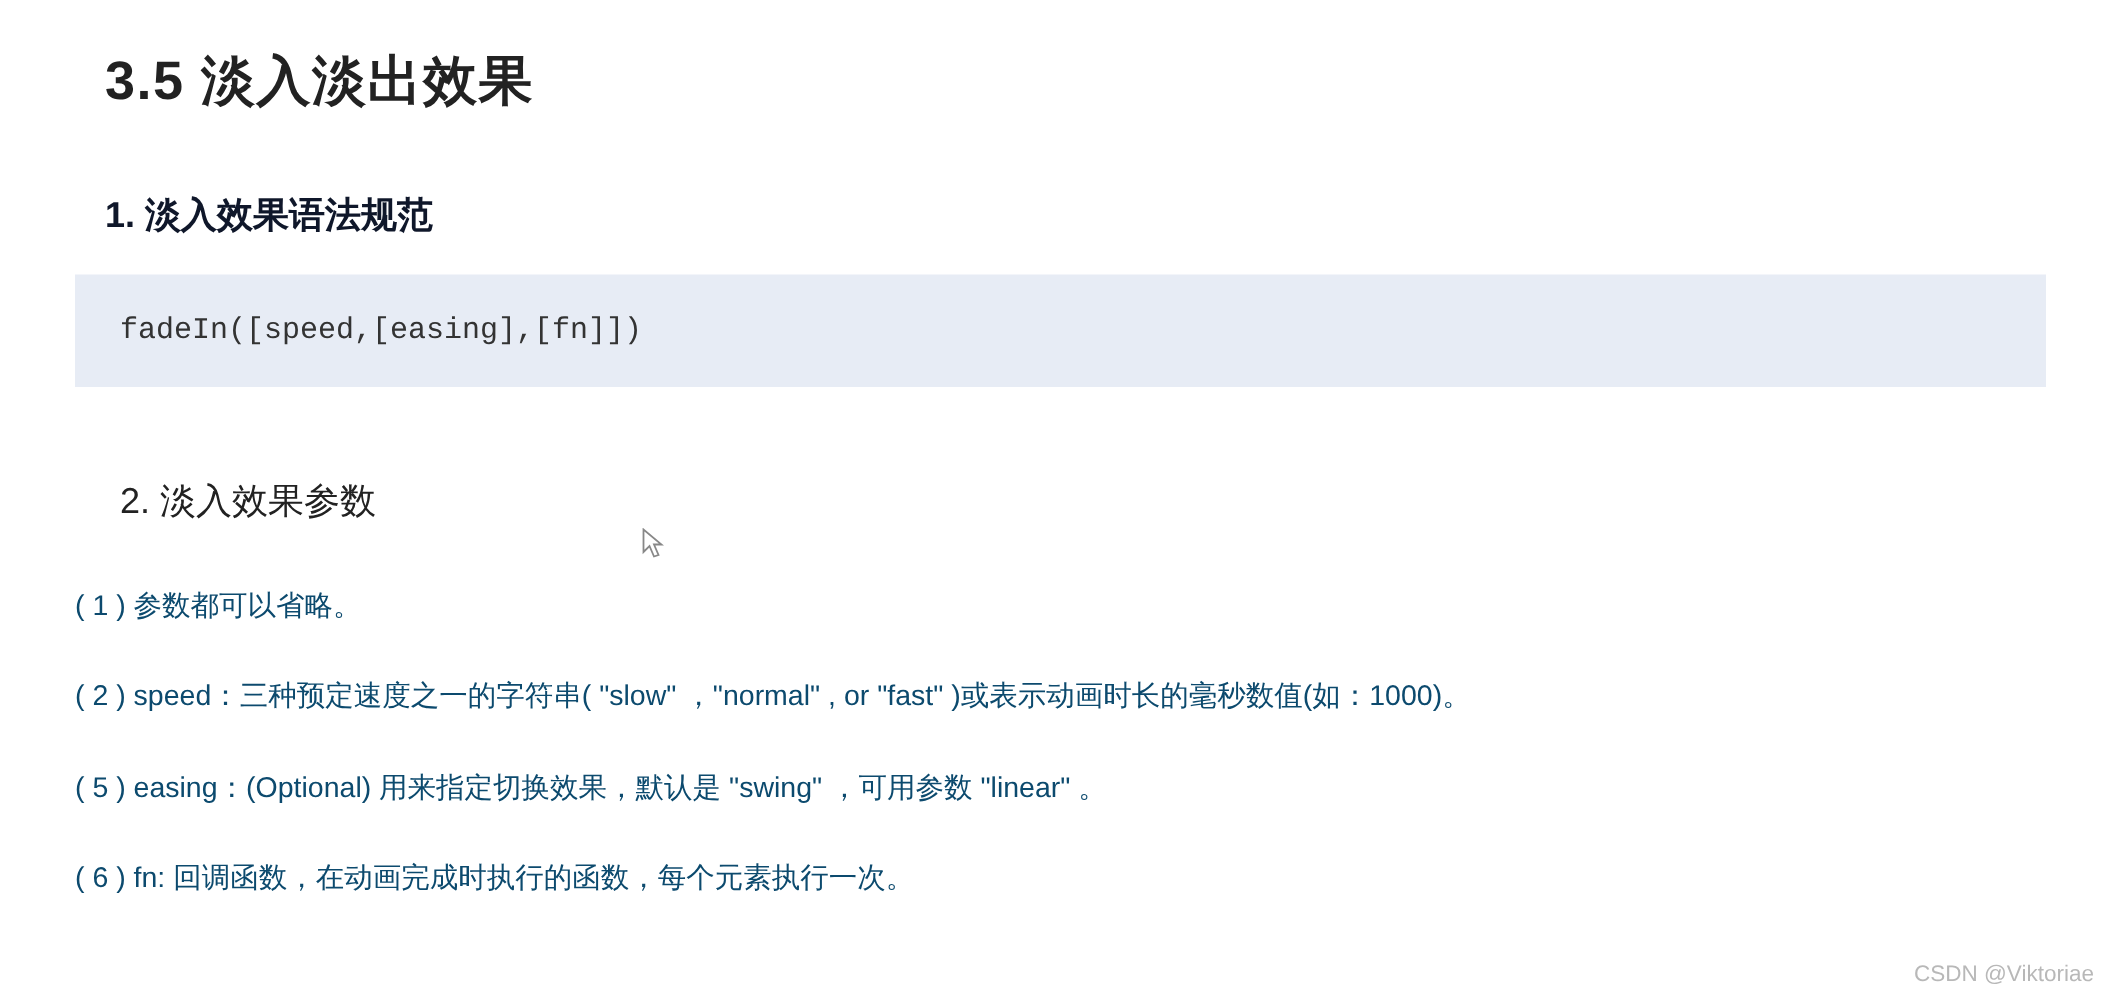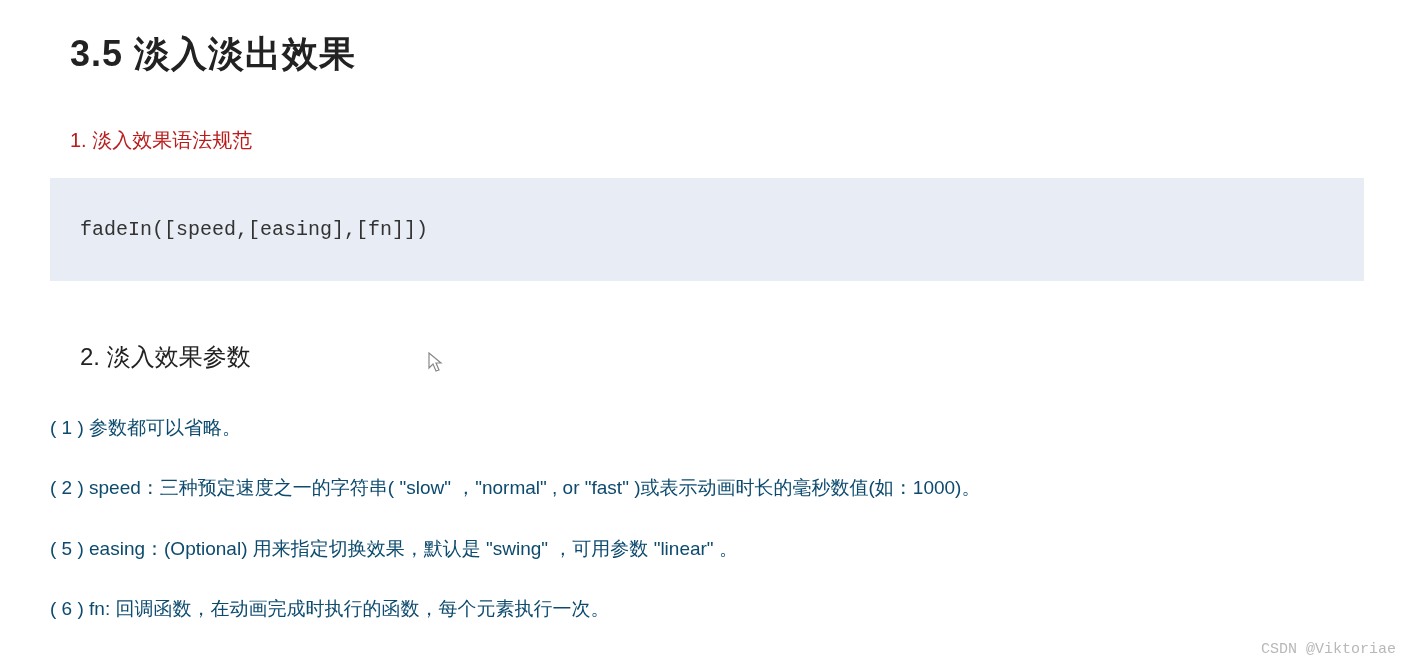--- a/index.html
+++ b/index.html
@@ -14,29 +14,29 @@
     }
     .main-heading {
       font-size: 36px;
       font-weight: bold;
       color: #222;
       margin-left: 20px;
       margin-bottom: 48px;
       letter-spacing: 1px;
     }
     .sub-heading {
-      font-size: 20px;
-      font-weight: normal;
-      color: #b91c1c;
+      font-size: 24px;
+      font-weight: bold;
+      color: #0f172a;
       margin-left: 20px;
       margin-bottom: 24px;
     }
     .code-block {
       background: #e7ecf5;
-      padding: 40px 30px;
+      padding: 26px 30px;
       font-family: Consolas, "Courier New", monospace;
       font-size: 20px;
       color: #333;
       margin-bottom: 60px;
       margin-left: 0;
       margin-right: 0;
       white-space: pre;
     }
     .sub-heading-2 {
       font-size: 24px;
@@ -50,21 +50,21 @@
       color: #0c4a6e;
       margin-bottom: 30px;
       line-height: 1.6;
     }
     .watermark {
       position: absolute;
       right: 18px;
       bottom: 10px;
       font-size: 15px;
       color: #b8b8b8;
-      font-family: Liberation Mono, monospace;
+      font-family: Liberation Sans, sans-serif;
     }
     .cursor-icon {
       position: absolute;
       left: 428px;
       top: 352px;
       width: 16px;
       height: 22px;
       pointer-events: none;
     }
   </style>

